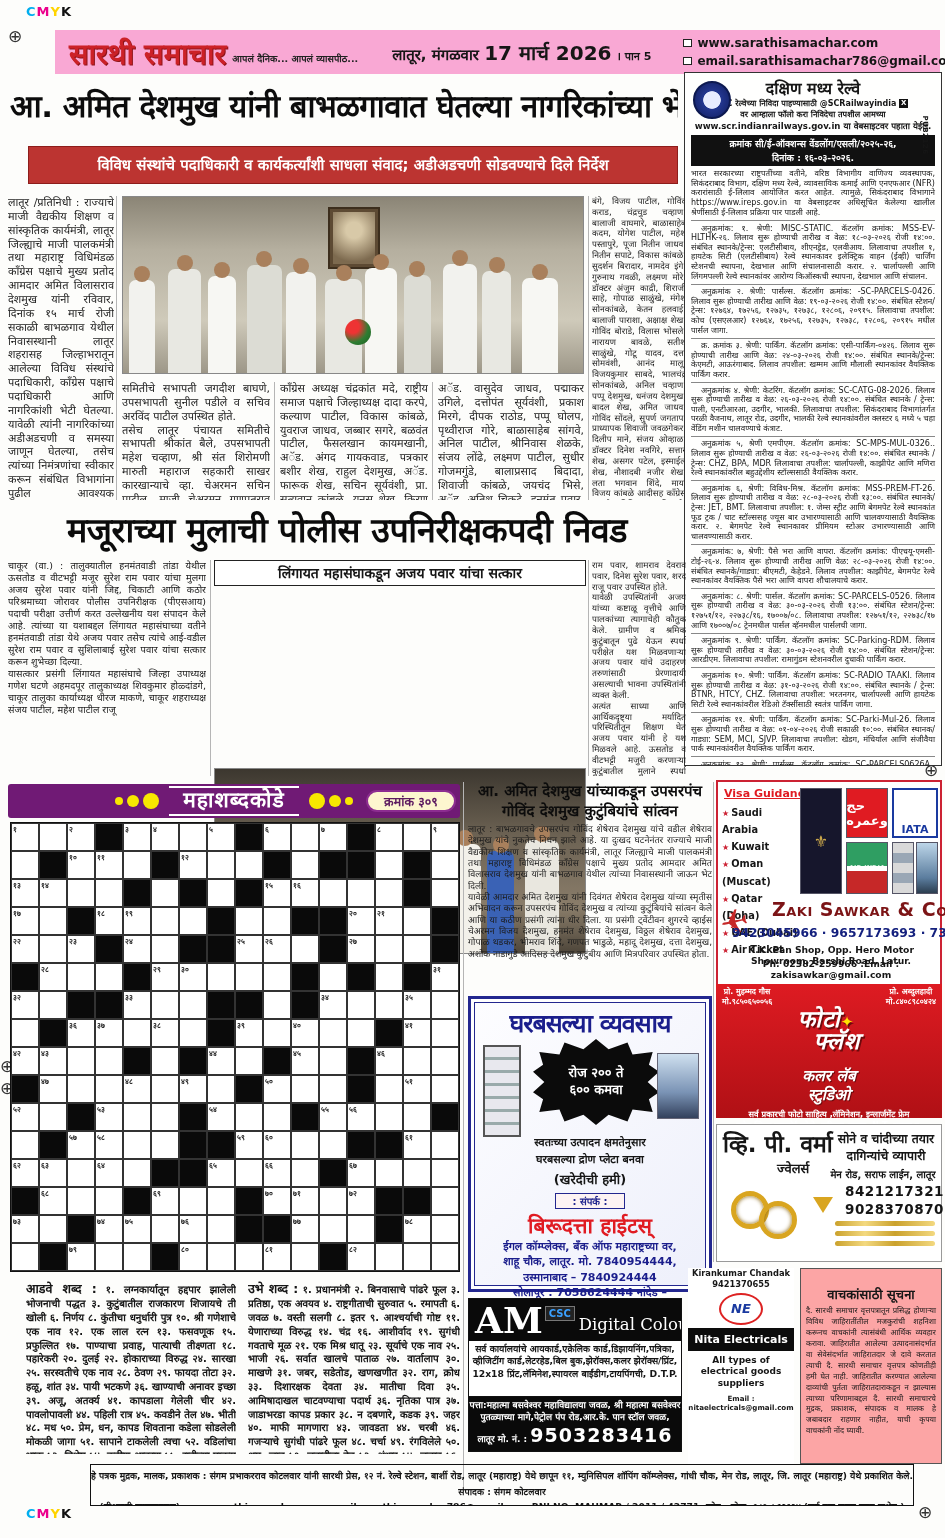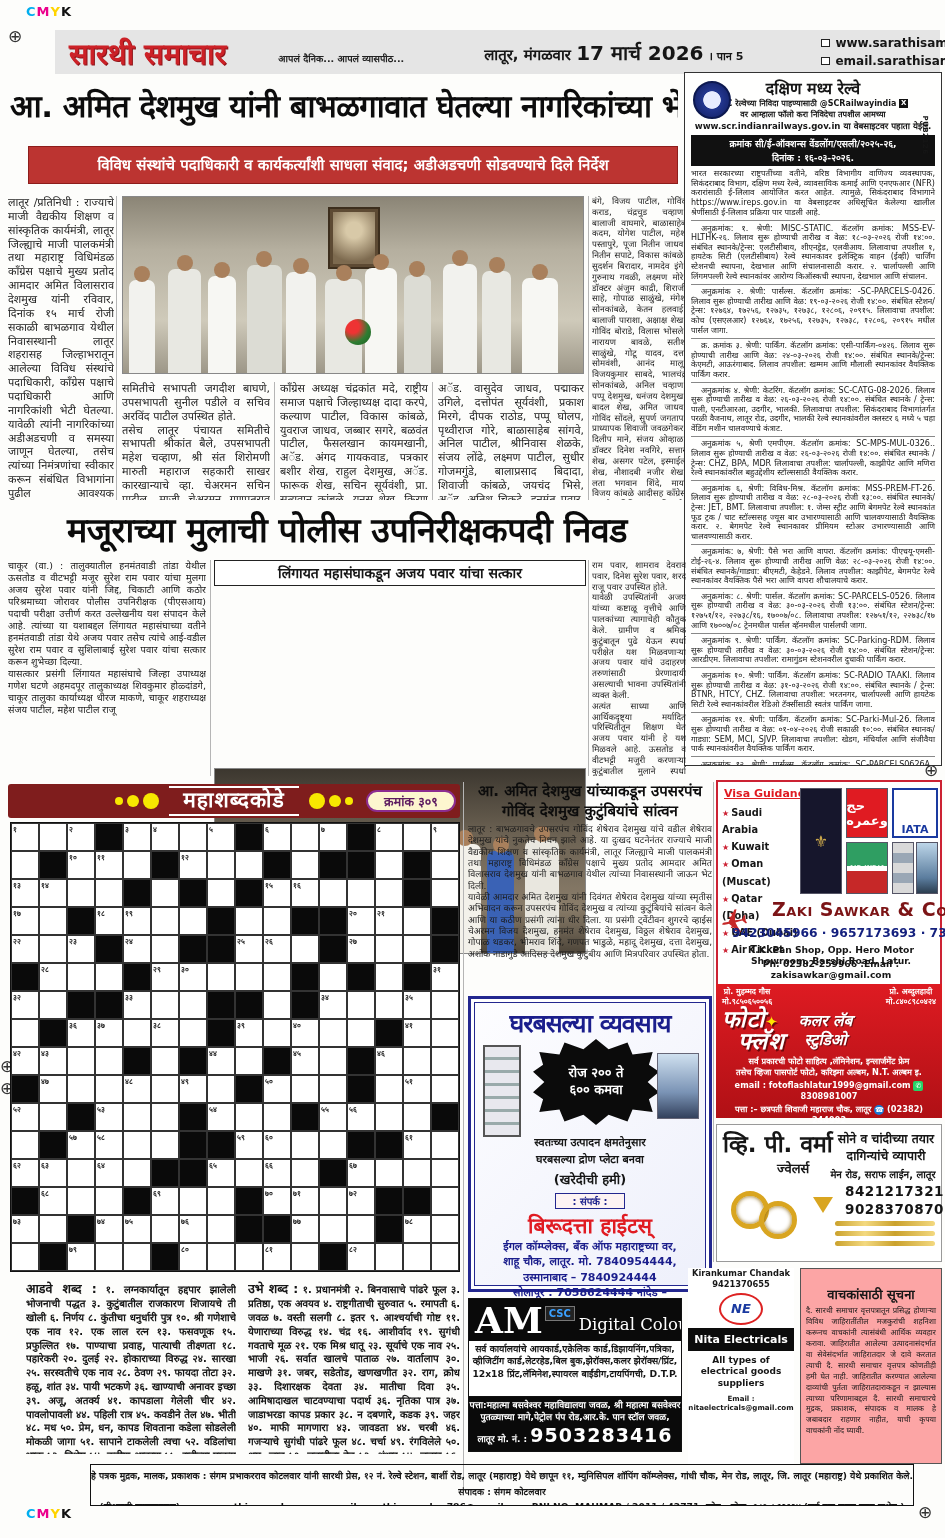--- a/index.html
+++ b/index.html
@@ -10,22 +10,22 @@
   .abs { position:absolute; }
   .clip { overflow:hidden; }
 
   
   .regmark { font-size:17px; color:#333; line-height:1; }
   .cmyk { font-size:13px; font-weight:700; letter-spacing:1px; }
   .cmyk b:nth-child(1){color:#00aeef;} .cmyk b:nth-child(2){color:#ec008c;}
   .cmyk b:nth-child(3){color:#ffd400;} .cmyk b:nth-child(4){color:#111;}
 
   
-  .masthead { left:55px; top:30px; width:885px; height:44px; background:#e5e5e5;
-              display:flex; align-items:center;gap:46px; }
+  .masthead { left:55px; top:30px; width:885px; height:44px; background:#f9a8d4;
+              display:flex; align-items:center; }
   .mast-title { color:#cc2127; font-size:29px; font-weight:900; margin-left:14px;
                 text-shadow:1px 1px 0 #8d1419; white-space:nowrap; }
   .mast-tag { font-size:9.5px; font-weight:700; color:#222; margin-left:6px; margin-top:12px; white-space:nowrap; }
   .mast-date { margin-left:34px; white-space:nowrap; font-weight:800; font-size:15px; }
   .mast-date .big { font-size:20px; font-weight:900; }
   .mast-date .pg { font-size:11px; font-weight:700; }
   .mast-contact { margin-left:auto; margin-right:8px; font-size:12px; font-weight:700; line-height:1.5; }
   .mast-contact .row { display:flex; align-items:center; gap:5px;padding-left:32px; }
   .sq-icon { width:9px; height:8px; border:1.5px solid #222; display:inline-block; background:#fff; }
 
@@ -71,21 +71,21 @@
             width:9px; height:9px; line-height:9px; text-align:center; vertical-align:middle;}
   .rw-refbar { background:#111; color:#fff; font-size:9.3px; font-weight:700; text-align:center;
                line-height:1.45; padding:2px 0; margin-top:3px; }
   .rw-pub { position:absolute; right:-3px; top:58px; font-size:7px; font-weight:700;
             transform:rotate(90deg); transform-origin:center; letter-spacing:0.5px; }
   .rw-intro { font-size:8px; line-height:1.2; text-align:justify; margin-top:3px; }
   .rw-item { font-size:8px; line-height:1.2; text-align:justify; border-top:1px solid #888;
              padding:2.5px 0; text-indent:10px; }
 
   
-  .xw-banner { left:8px; top:784px; width:452px; height:34px; background:#7f1d1d; border-radius:3px;
+  .xw-banner { left:8px; top:784px; width:452px; height:34px; background:#701a75; border-radius:3px;
                display:flex; align-items:center; justify-content:center; gap:10px; }
   .xw-title { color:#fff; font-size:21px; font-weight:900; letter-spacing:1px;
               border-top:2px solid #fff; border-bottom:2px solid #fff; padding:0 14px; line-height:1.2; }
   .dots { display:flex; gap:4px; align-items:center; }
   .dot { background:#f7e800; border-radius:50%; }
   .d1{width:8px;height:8px;} .d2{width:12px;height:12px;} .d3{width:16px;height:16px;}
   .xw-number { position:absolute; left:366px; top:790px; width:90px; height:22px; background:#fdf6cf;
                border:2px solid #8c2d90; border-radius:11px; color:#5d1b60; font-weight:900;
                font-size:12.5px; text-align:center; line-height:19px; z-index:5;}
   #xw-grid { position:absolute; left:10px; top:822px; width:450px; height:450px;
@@ -849,21 +849,21 @@
   <div class="zaki-contact">Ph: 02382-259966 :Email : zakisawkar@gmail.com</div>
 </div>
 
 <div class="abs foto">
   <div class="foto-names">
     <span>प्रो. मुहम्मद गौस
 मो.९८५०६५००५६</span>
     <span>प्रो. अब्दुलहादी
 मो.८४०८९८०४२४</span>
   </div>
-  <div style="display:flex; align-items:center; gap:14px; margin-top:2px;">
+  <div style="display:flex; align-items:center; gap:14px; margin-top:2px;flex-direction:column;">
     <div class="foto-brand">
       <div><span>फोटो</span><span class="foto-star">✦</span></div>
       <div style="margin-left:16px;">फ्लॅश</div>
     </div>
     <div class="foto-tag">कलर लॅब
 स्टुडिओ</div>
   </div>
   <div class="foto-serv">सर्व प्रकारची फोटो साहित्य ,लॅमिनेशन, इन्लार्जमेंट फ्रेम
 तसेच व्हिजा पासपोर्ट फोटो, करिझ्मा अल्बम, N.T. अल्बम इ.</div>
   <div class="foto-email">

